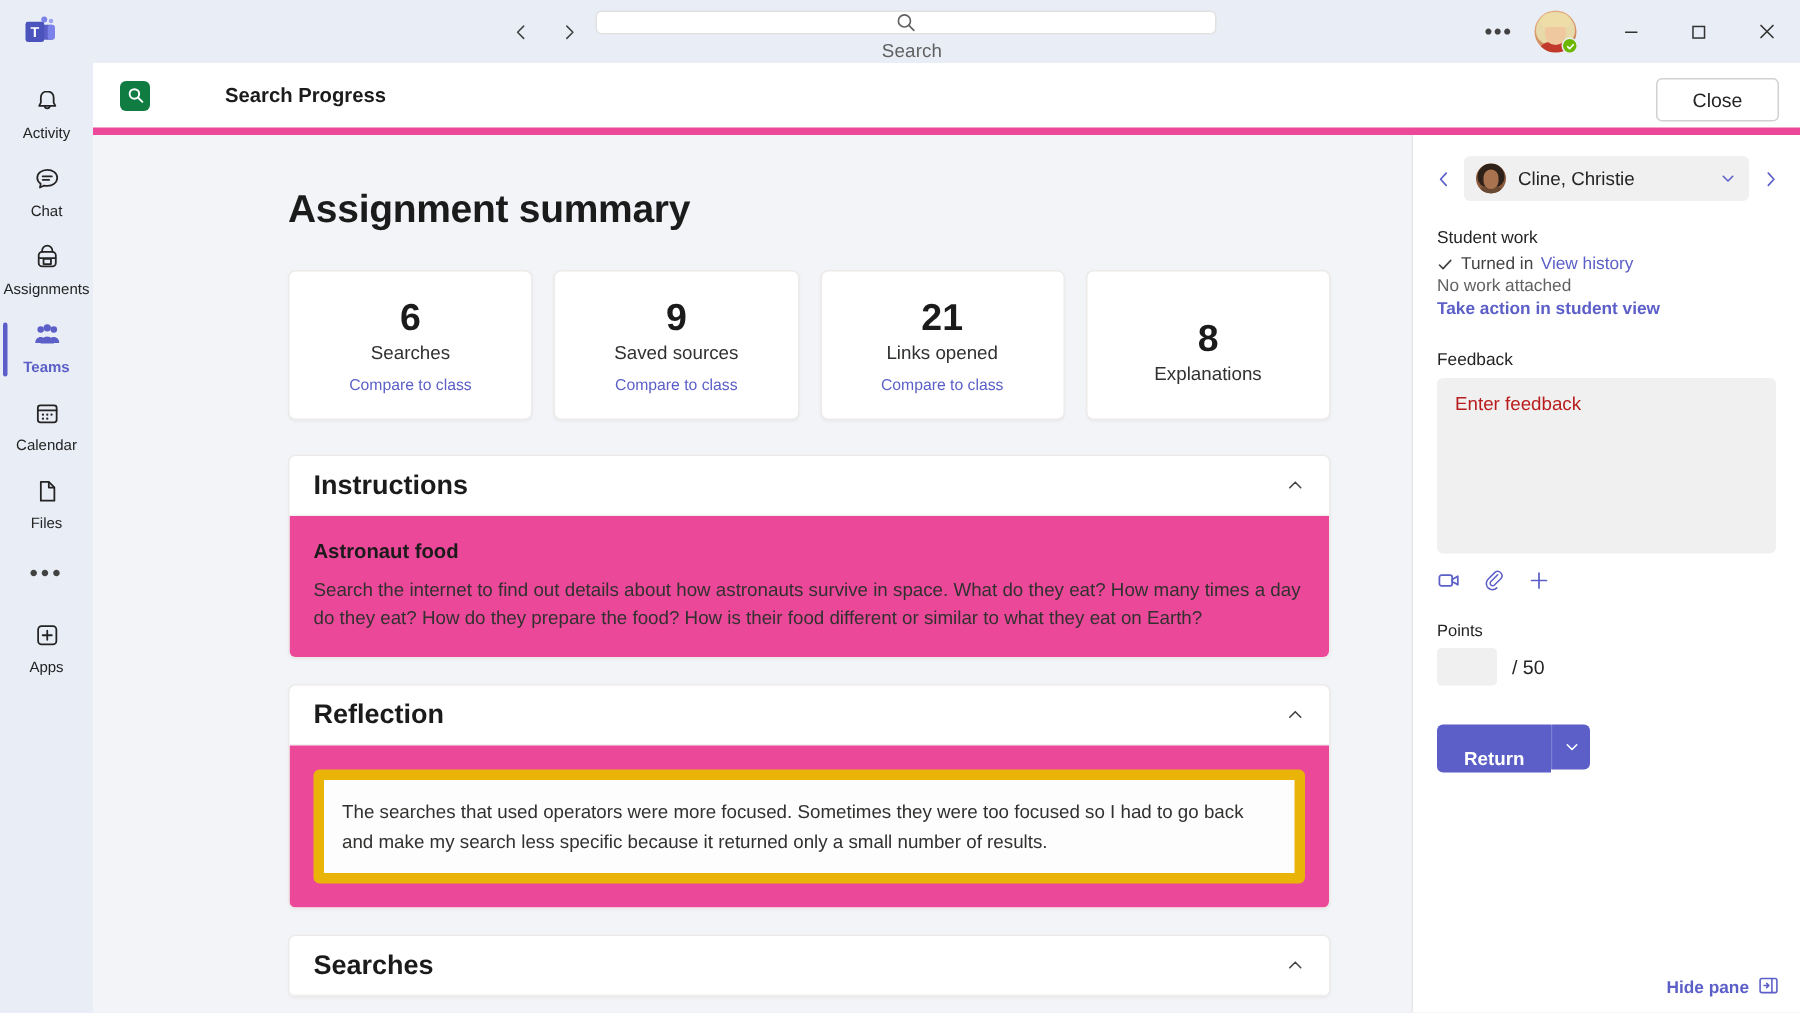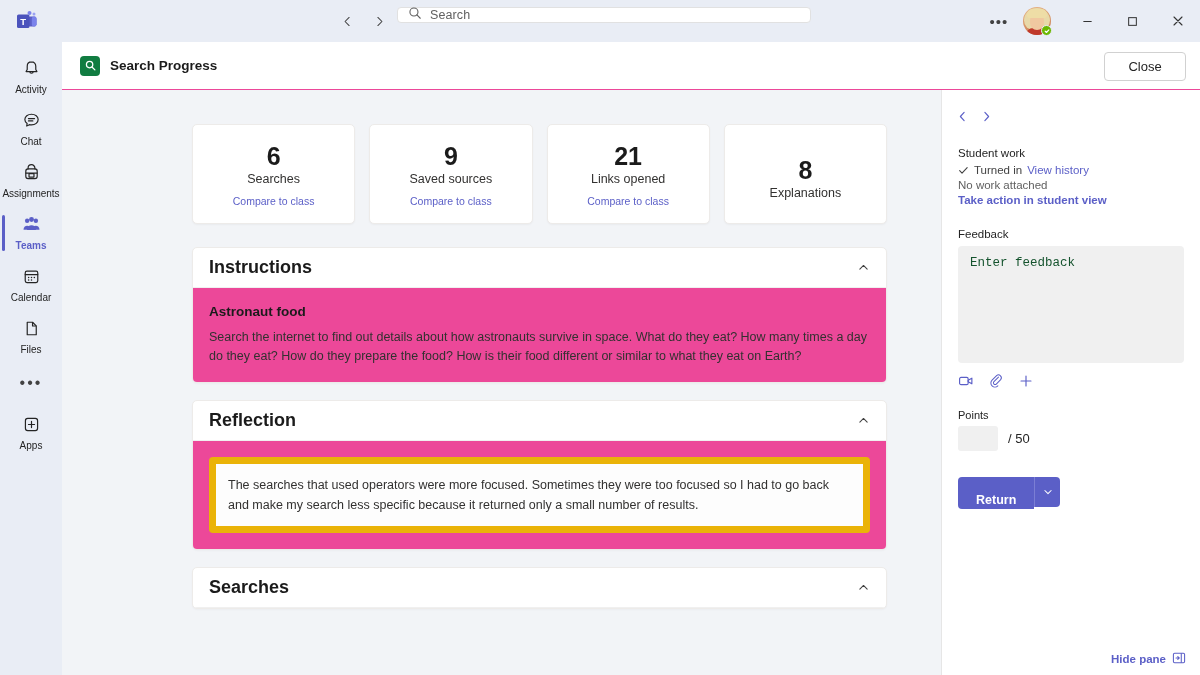--- a/index.html
+++ b/index.html
@@ -31,20 +31,21 @@
     display: flex; align-items: center; justify-content: center;
     color: #424242; cursor: pointer;
   }
   .searchbox {
     position: absolute; left: 397px; top: 7px;
     width: 414px; height: 16px;
     background: #FFFFFF; border: 1px solid #E1E1E1;
     border-radius: 4px;
     display: flex; align-items: center; padding: 0 10px;
     cursor: text;
+    flex-direction: column;
   }
   .searchbox svg { flex: 0 0 auto; }
   .search-placeholder {
     margin-left: 8px; font-size: 12.5px; color: #616161;
     letter-spacing: .1px;
   }
   .tb-right {
     position: absolute; right: 0; top: 0; height: 42px;
     display: flex; align-items: center;
   }
@@ -102,21 +103,22 @@
   .rail-more {
     width: 62px; height: 38px; display:flex;align-items:center;justify-content:center;
     color:#424242; font-size: 16px; letter-spacing: 2px; cursor: pointer;
   }
 
   
   .apphdr {
     position: absolute; left: 62px; top: 42px; width: 1138px; height: 48px;
     background: #FFFFFF;
     display: flex; align-items: center;
-    border-bottom: 1px solid #ec4899;
+    border-bottom: 5px solid #ec4899;
+    gap: 40px;
   }
   .app-icon {
     width: 20px; height: 20px; border-radius: 4px;
     background: #107C41; margin-left: 18px;
     display:flex; align-items:center; justify-content:center;
   }
   .app-title {
     margin-left: 10px; font-size: 13.5px; font-weight: 600; color: #1B1B1B;
   }
   .close-btn {
@@ -214,23 +216,22 @@
     font-size: 11.5px; color: #424242; margin-bottom: 3px;
   }
   .check { color: #424242; display:flex; }
   .link { color: #5B5FC7; cursor: pointer; }
   .no-work { font-size: 11.5px; color: #616161; margin-bottom: 3px; }
   .take-action { font-size: 11.5px; color: #5B5FC7; cursor: pointer; font-weight: 600; }
 
   .fb-label { font-size: 11.5px; color: #242424; margin-top: 22px; margin-bottom: 6px; }
   .fb-box {
     height: 117px; background: #F0F0F0; border-radius: 4px;
-    padding: 10px 12px; font-size: 12.5px; color: #14532d;
+    padding: 10px 12px; font-size: 12.5px; color: #b91c1c;
     cursor: text;
-    font-family: Liberation Mono, monospace;
   }
   .fb-tools { display: flex; gap: 14px; margin-top: 10px; align-items: center; }
   .fb-tool { color: #5B5FC7; cursor: pointer; display:flex; align-items:center; }
 
   .pts-label { font-size: 11px; color: #242424; margin-top: 20px; margin-bottom: 5px; }
   .pts-row { display: flex; align-items: center; gap: 10px; }
   .pts-input {
     width: 40px; height: 25px; background: #F0F0F0;
     border: none; border-radius: 3px; outline: none;
     font-family: inherit; font-size: 12.5px; text-align: center; color: #242424;
@@ -423,20 +424,21 @@
       <path d="M9.8 9.8 L13.4 13.4" stroke-linecap="round"></path>
     </svg>
   </div>
   <div class="app-title">Search Progress</div>
   <button class="close-btn">Close</button>
 </div>
 
 <div class="content">
   <div class="content-inner">
 
+    <div class="page-title">Assignment summary</div>
 
     <div class="stats-row">
 
       <div class="stat-card">
         <div class="stat-num">6</div>
         <div class="stat-label">Searches</div>
         <div class="stat-link">Compare to class</div>
       </div>
 
       <div class="stat-card">
@@ -503,20 +505,33 @@
 
 <div class="pane">
 
   <div class="student-nav">
     <div class="snav-arrow">
       <svg width="13" height="13" viewBox="0 0 16 16" fill="none" stroke="currentColor" stroke-width="1.4">
         <path d="M10 3 L5.4 8 L10 13" stroke-linecap="round" stroke-linejoin="round"></path>
       </svg>
     </div>
 
+    <div class="student-pill">
+      <div class="st-avatar">
+        <div class="h"></div>
+          <div class="s"></div>
+          <div class="f"></div>
+      </div>
+      <span class="st-name">Cline, Christie</span>
+      <span class="st-chev">
+        <svg width="12" height="12" viewBox="0 0 16 16" fill="none" stroke="currentColor" stroke-width="1.4">
+          <path d="M3.8 6 L8 10.2 L12.2 6" stroke-linecap="round" stroke-linejoin="round"></path>
+        </svg>
+      </span>
+    </div>
 
     <div class="snav-arrow">
       <svg width="13" height="13" viewBox="0 0 16 16" fill="none" stroke="currentColor" stroke-width="1.4">
         <path d="M6 3 L10.6 8 L6 13" stroke-linecap="round" stroke-linejoin="round"></path>
       </svg>
     </div>
   </div>
 
   <div class="pane-body">
 

